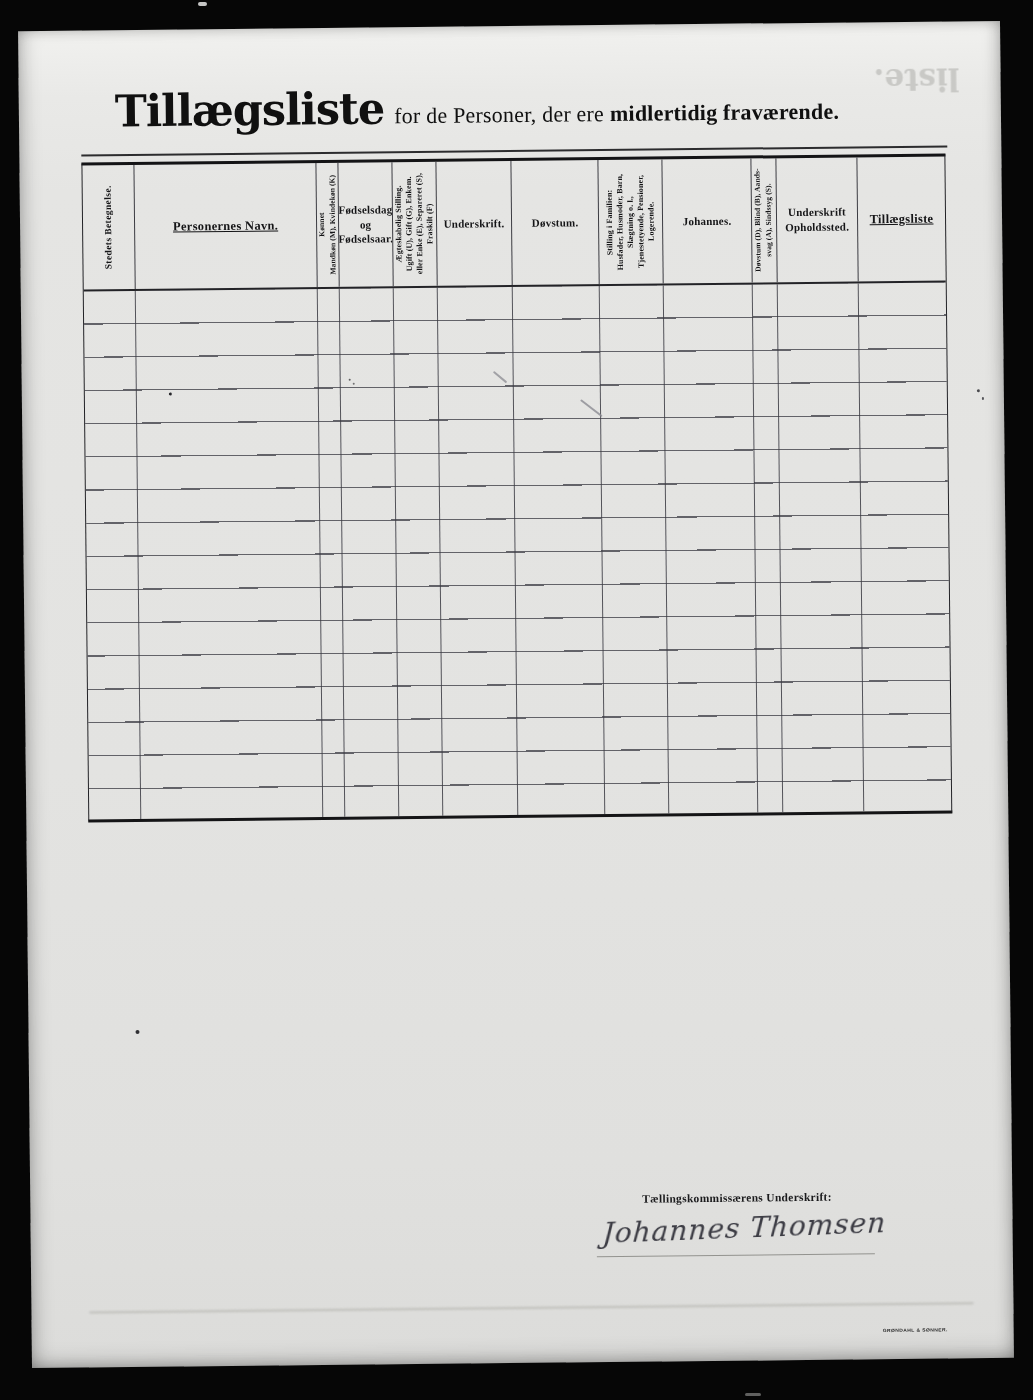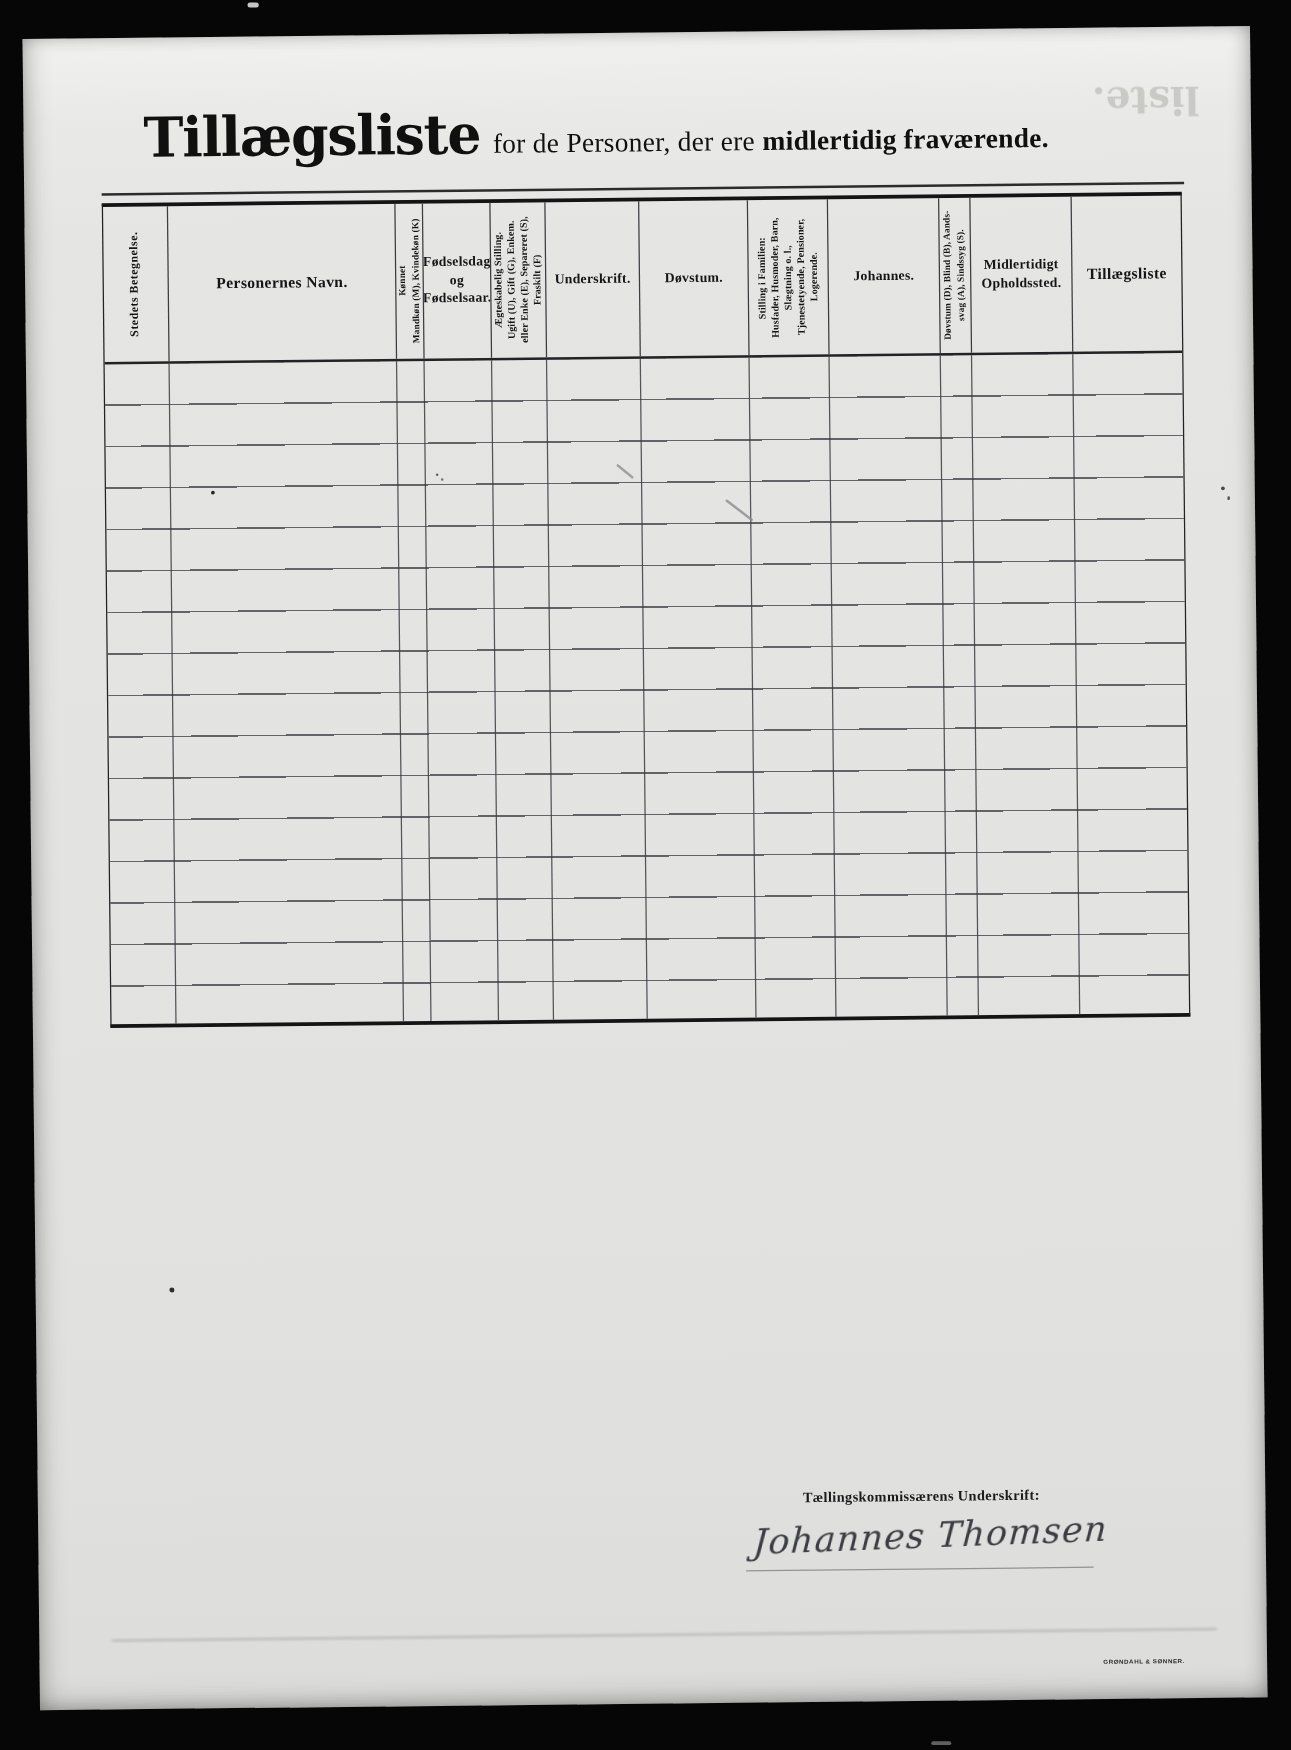--- a/index.html
+++ b/index.html
@@ -60,21 +60,21 @@
     border-right:1px solid #3c3c42;
     display:flex;align-items:center;justify-content:center;
     text-align:center;color:#151517;
     overflow:hidden;
   }
   .h-cell:last-child{border-right:none;}
   .htext{
     font-size:11px;font-weight:700;line-height:1.35;white-space:pre-line;
     letter-spacing:.2px;
   }
-  .emph .htext{font-size:12.5px;letter-spacing:.3px;}
+  .emph .htext{font-size:12.5px;letter-spacing:.3px;text-decoration:underline;}
   .vtext{
     writing-mode:vertical-rl;
     transform:rotate(180deg);
     font-size:8px;font-weight:700;line-height:1.3;
     white-space:pre-line;letter-spacing:.1px;
     max-height:120px;
   }
   .h-cell.one-line .vtext{font-size:9.5px;letter-spacing:.4px;}
   .h-cell.tight .vtext{font-size:7.5px;line-height:1.45;}
   .tbody{
@@ -180,21 +180,21 @@
 Logerende.</span>
         </div>
         <div class="h-cell" style="width: 89px;">
           <span class="htext">Johannes.</span>
         </div>
         <div class="h-cell tight" style="width: 25px;">
           <span class="vtext">Døvstum (D), Blind (B), Aands-
 svag (A), Sindssyg (S).</span>
         </div>
         <div class="h-cell" style="width: 81px;">
-          <span class="htext">Midlertidigt
+          <span class="htext">Underskrift
 Opholdssted.</span>
         </div>
         <div class="h-cell emph" style="width: 87px;">
           <span class="htext">Tillægsliste</span>
         </div>
       </div>
     <div class="tbody">
         <div class="b-col" style="width: 52px;"></div>
         <div class="b-col" style="width: 182px;"></div>
         <div class="b-col" style="width: 22px;"></div>

